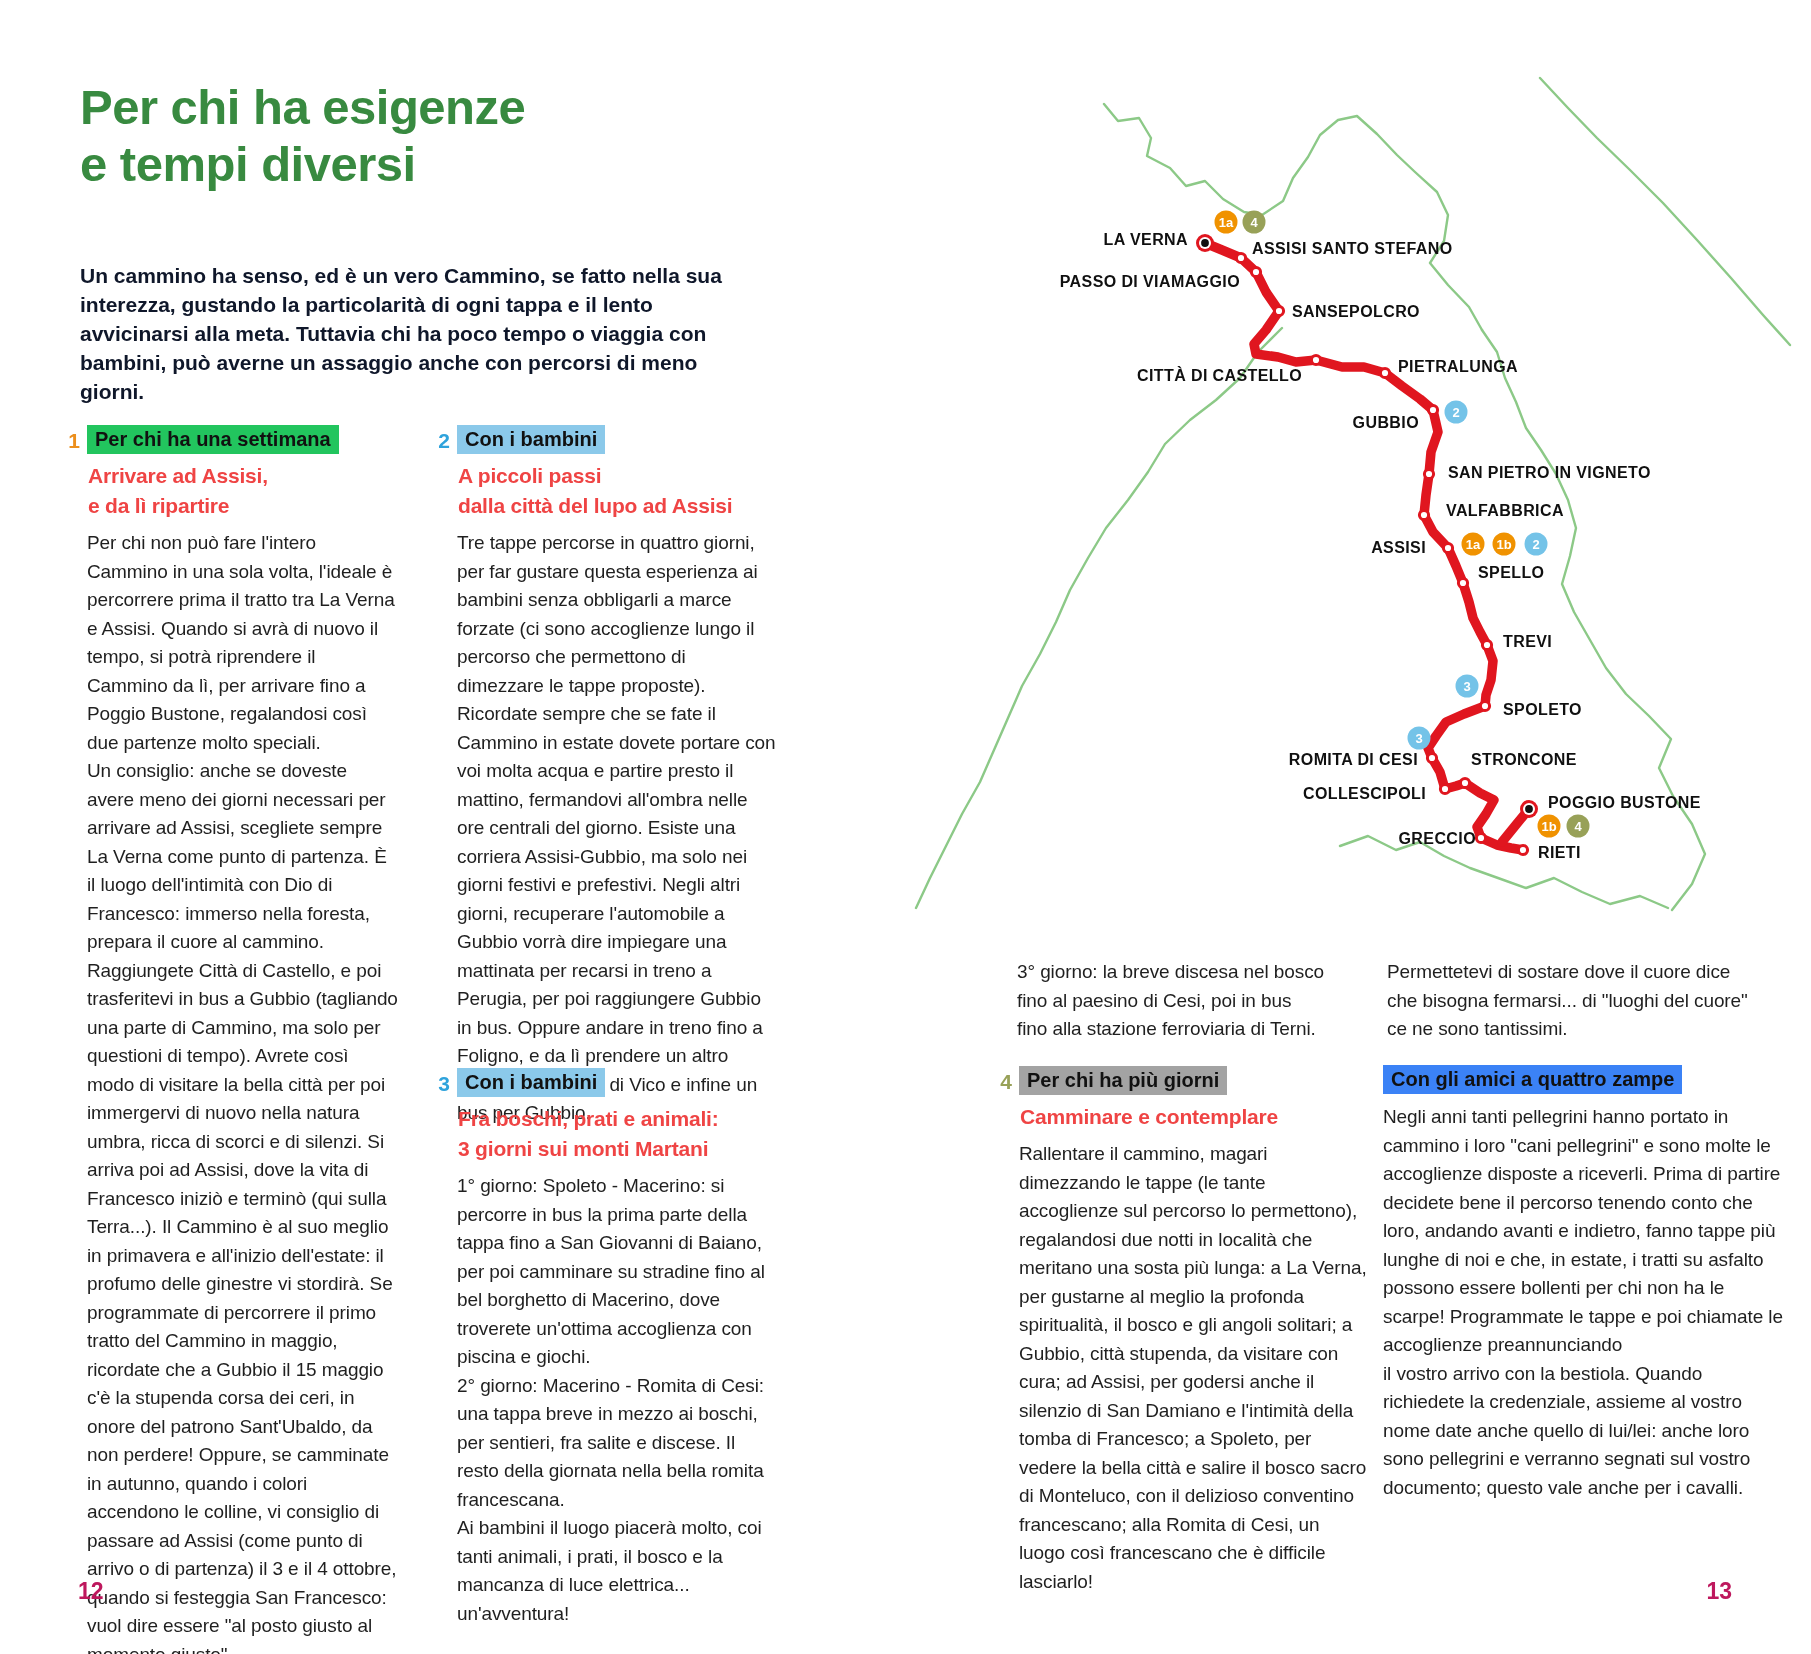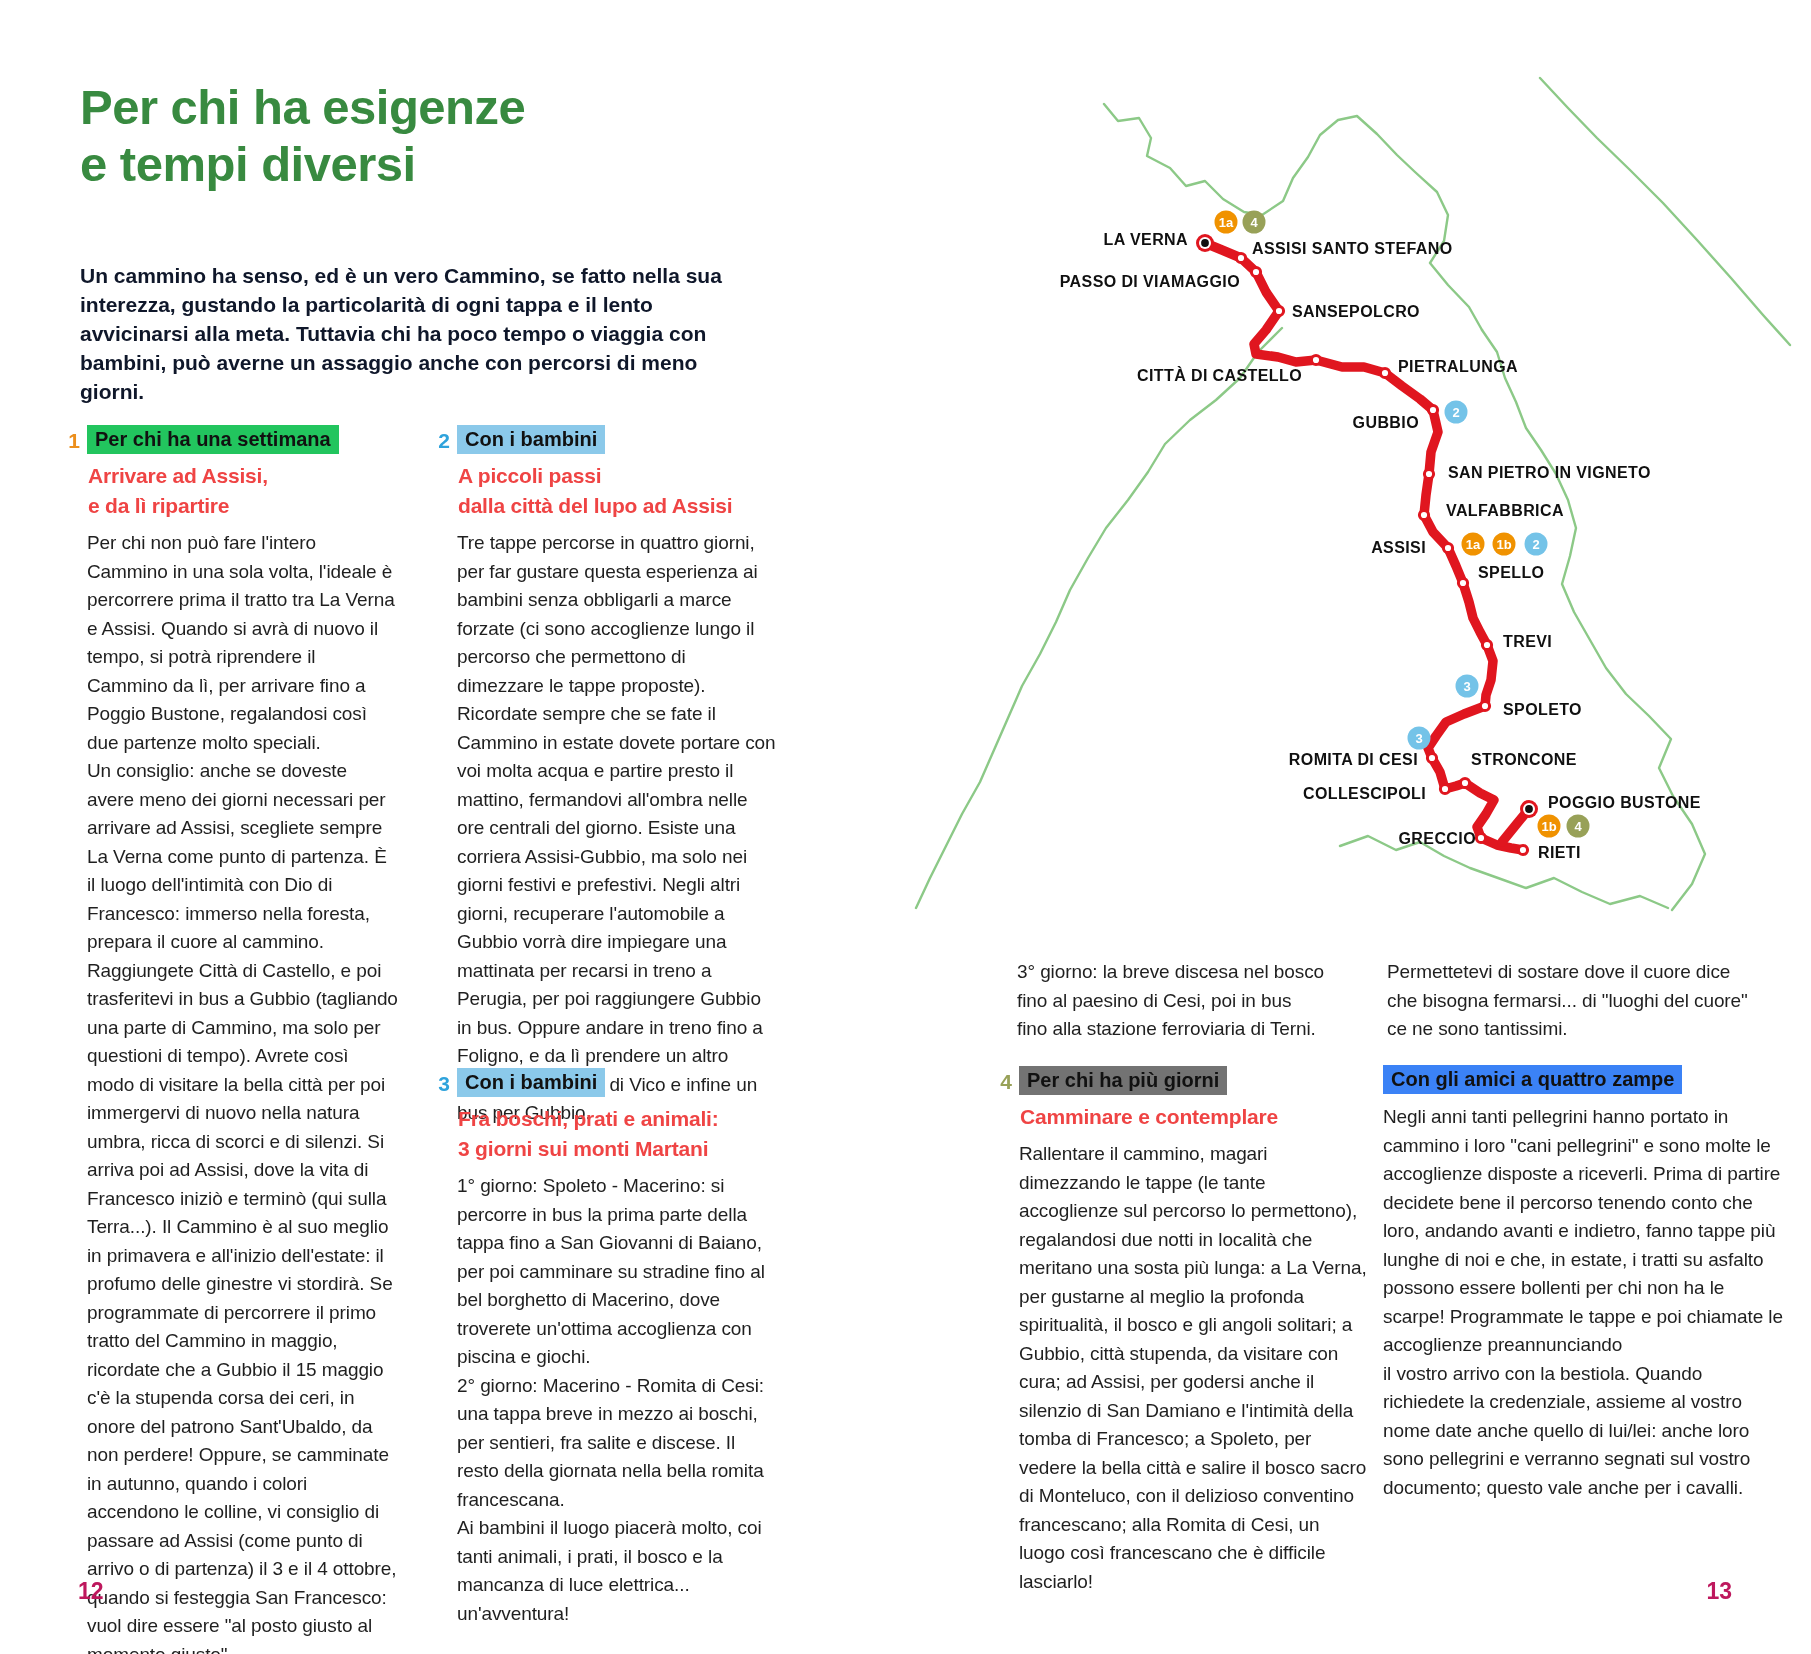--- a/index.html
+++ b/index.html
@@ -95,21 +95,21 @@
 fino al paesino di Cesi, poi in bus
 fino alla stazione ferroviaria di Terni.</div>
 
   <div class="free-par body-text" style="left:1387px;top:958px;width:395px;">Permettetevi di sostare dove il cuore dice
 che bisogna fermarsi... di "luoghi del cuore"
 ce ne sono tantissimi.</div>
 
   <div class="section" style="left:988px;top:1066px;width:380px;">
     <div class="sec-number" style="color: rgb(152, 161, 88);">4</div>
     <div class="sec-content">
-      <span class="tag" style="background-color: #737373;">Per chi ha più giorni</span>
+      <span class="tag" style="background-color: #a3a3a3;">Per chi ha più giorni</span>
       <div class="sec-head">Camminare e contemplare</div>
       <div class="body-text">Rallentare il cammino, magari dimezzando le tappe (le tante accoglienze sul percorso lo permettono), regalandosi due notti in località che meritano una sosta più lunga: a La Verna, per gustarne al meglio la profonda spiritualità, il bosco e gli angoli solitari; a Gubbio, città stupenda, da visitare con cura; ad Assisi, per godersi anche il silenzio di San Damiano e l'intimità della tomba di Francesco; a Spoleto, per vedere la bella città e salire il bosco sacro di Monteluco, con il delizioso conventino francescano; alla Romita di Cesi, un luogo così francescano che è difficile lasciarlo!</div>
     </div>
   </div>
 
   <div class="section" style="left:1383px;top:1065px;width:400px;">
     <div class="sec-content" style="margin-left:0;">
       <span class="tag" style="background-color: #3b82f6;">Con gli amici a quattro zampe</span>
       <div class="body-text" style="margin-top:9px;">Negli anni tanti pellegrini hanno portato in cammino i loro "cani pellegrini" e sono molte le accoglienze disposte a riceverli. Prima di partire decidete bene il percorso tenendo conto che loro, andando avanti e indietro, fanno tappe più lunghe di noi e che, in estate, i tratti su asfalto possono essere bollenti per chi non ha le scarpe! Programmate le tappe e poi chiamate le accoglienze preannunciando
 il vostro arrivo con la bestiola. Quando richiedete la credenziale, assieme al vostro nome date anche quello di lui/lei: anche loro sono pellegrini e verranno segnati sul vostro documento; questo vale anche per i cavalli.</div>

